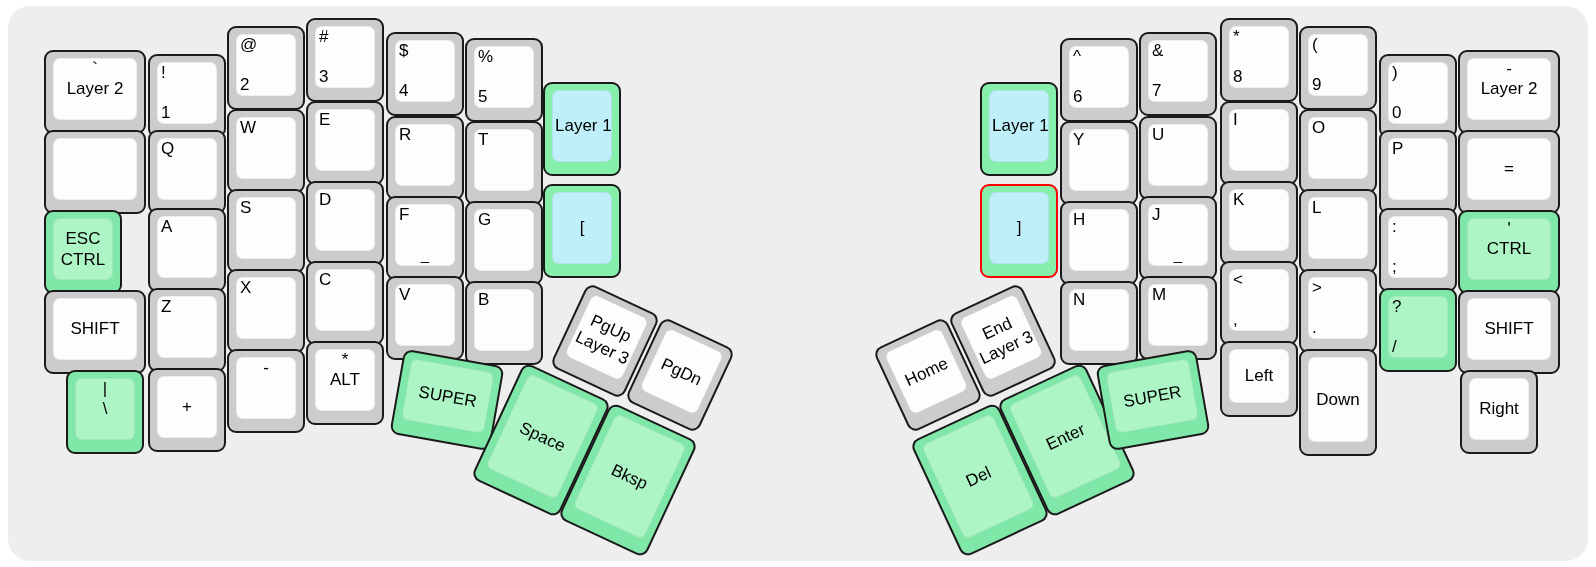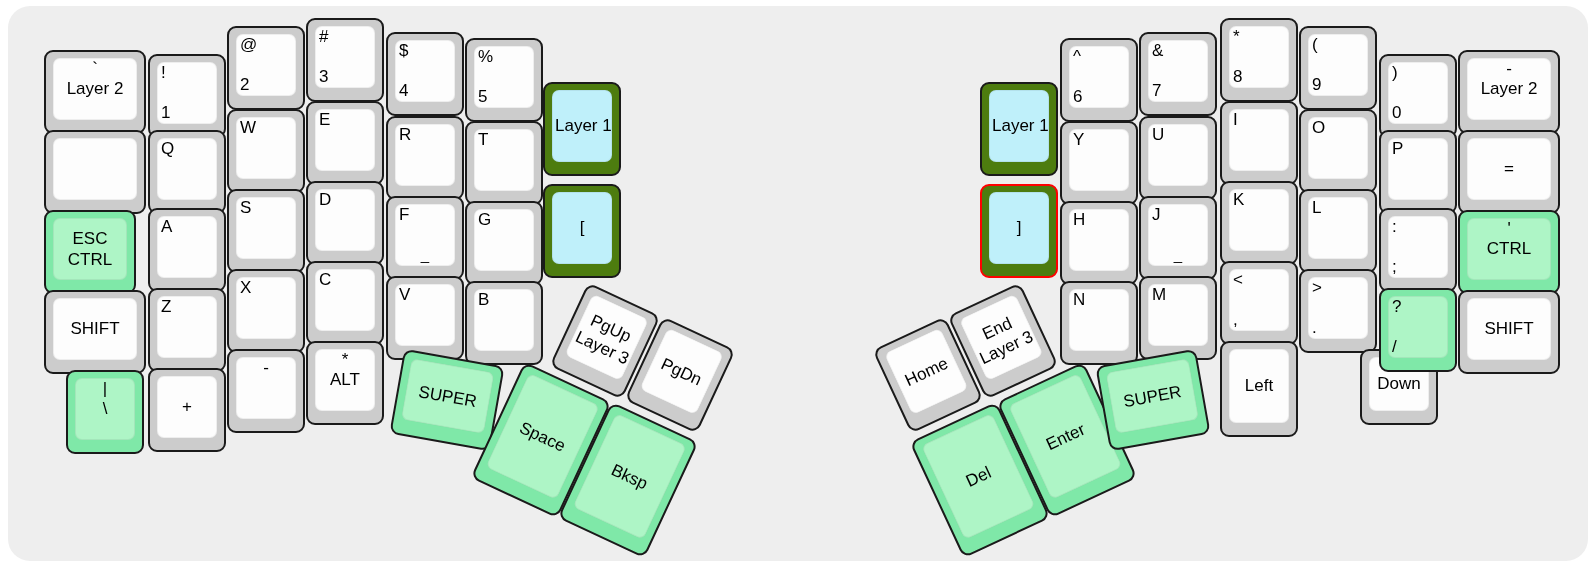--- a/index.html
+++ b/index.html
@@ -50,21 +50,21 @@
   .lg-tl { left: 1px;  top: 0px;  text-align: left; }
   .lg-tc { left: 0; right: 0; top: 0px; text-align: center; }
   .lg-bl { left: 1px;  bottom: 0px; text-align: left; }
   .lg-c  { left: 0; right: 0; top: 50%; transform: translateY(-50%); text-align: center; }
   .lg-c2 { left: 0; right: 0; top: 50%; transform: translateY(-50%); text-align: center; line-height: 1.25; }
   .lg-hm { left: 0; right: 0; bottom: 1px; text-align: center; font-size: 15px; }
 
   
   .key.green  { background: #7fe8a8; }
   .key.green  .cap { background: #aef5c6; }
-  .key.blue   { background: #4d7c0f; }
+  .key.blue   { background: #86efac; }
   .key.blue   .cap { background: #bff0fa; }
   .key.sel    { border-color: #ff0000; }
 
   
   .key.thumb .cap { bottom: 14px; }
 </style>
 </head>
 <body>
 
 <div id="stage">
@@ -73,21 +73,21 @@
         <div class="key" style="left: 36px; top: 44px; width: 102px; height: 84px; z-index: 10;">
           <div class="cap"></div>
           <div class="legends">
             <div class="lg lg-tc">`</div>
             <div class="lg lg-c">Layer 2</div>
           </div>
         </div>
         <div class="key" style="left: 36px; top: 124px; width: 102px; height: 84px; z-index: 11;">
           <div class="cap"></div>
         </div>
-        <div class="key green" style="left: 36px; top: 204px; width: 92px; height: 84px; z-index: 12;">
+        <div class="key green" style="left: 36px; top: 204px; width: 78px; height: 84px; z-index: 12;">
           <div class="cap"></div>
           <div class="legends">
             <div class="lg lg-c2">ESC
 CTRL</div>
           </div>
         </div>
         <div class="key" style="left: 36px; top: 284px; width: 102px; height: 84px; z-index: 13;">
           <div class="cap"></div>
           <div class="legends">
             <div class="lg lg-c">SHIFT</div>
@@ -372,21 +372,21 @@
             <div class="lg lg-tl">K</div>
           </div>
         </div>
         <div class="key" style="left: 1212px; top: 255px; width: 78px; height: 84px; z-index: 23;">
           <div class="cap"></div>
           <div class="legends">
             <div class="lg lg-tl">&lt;</div>
             <div class="lg lg-bl">,</div>
           </div>
         </div>
-        <div class="key" style="left: 1212px; top: 335px; width: 78px; height: 96px; z-index: 24;">
+        <div class="key" style="left: 1212px; top: 335px; width: 78px; height: 76px; z-index: 24;">
           <div class="cap"></div>
           <div class="legends">
             <div class="lg lg-c">Left</div>
           </div>
         </div>
         <div class="key" style="left: 1291px; top: 20px; width: 78px; height: 84px; z-index: 25;">
           <div class="cap"></div>
           <div class="legends">
             <div class="lg lg-tl">(</div>
             <div class="lg lg-bl">9</div>
@@ -404,21 +404,21 @@
             <div class="lg lg-tl">L</div>
           </div>
         </div>
         <div class="key" style="left: 1291px; top: 263px; width: 78px; height: 84px; z-index: 28;">
           <div class="cap"></div>
           <div class="legends">
             <div class="lg lg-tl">&gt;</div>
             <div class="lg lg-bl">.</div>
           </div>
         </div>
-        <div class="key" style="left: 1352px; top: 343px; width: 78px; height: 76px; z-index: 29;">
+        <div class="key" style="left: 1291px; top: 343px; width: 78px; height: 107px; z-index: 29;">
           <div class="cap"></div>
           <div class="legends">
             <div class="lg lg-c">Down</div>
           </div>
         </div>
         <div class="key" style="left: 1371px; top: 48px; width: 78px; height: 84px; z-index: 30;">
           <div class="cap"></div>
           <div class="legends">
             <div class="lg lg-tl">)</div>
             <div class="lg lg-bl">0</div>
@@ -461,20 +461,26 @@
           <div class="cap"></div>
           <div class="legends">
             <div class="lg lg-tc">'</div>
             <div class="lg lg-c">CTRL</div>
           </div>
         </div>
         <div class="key" style="left: 1450px; top: 284px; width: 102px; height: 84px; z-index: 38;">
           <div class="cap"></div>
           <div class="legends">
             <div class="lg lg-c">SHIFT</div>
+          </div>
+        </div>
+        <div class="key" style="left: 1452px; top: 364px; width: 78px; height: 84px; z-index: 39;">
+          <div class="cap"></div>
+          <div class="legends">
+            <div class="lg lg-c">Right</div>
           </div>
         </div>
         <div class="key thumb" style="left: 880px; top: 323px; width: 80px; height: 92px; transform: rotate(-25deg); z-index: 130;">
           <div class="cap"></div>
           <div class="legends">
             <div class="lg lg-c">Home</div>
           </div>
         </div>
         <div class="key thumb" style="left: 955px; top: 289px; width: 80px; height: 92px; transform: rotate(-25deg); z-index: 131;">
           <div class="cap"></div>

